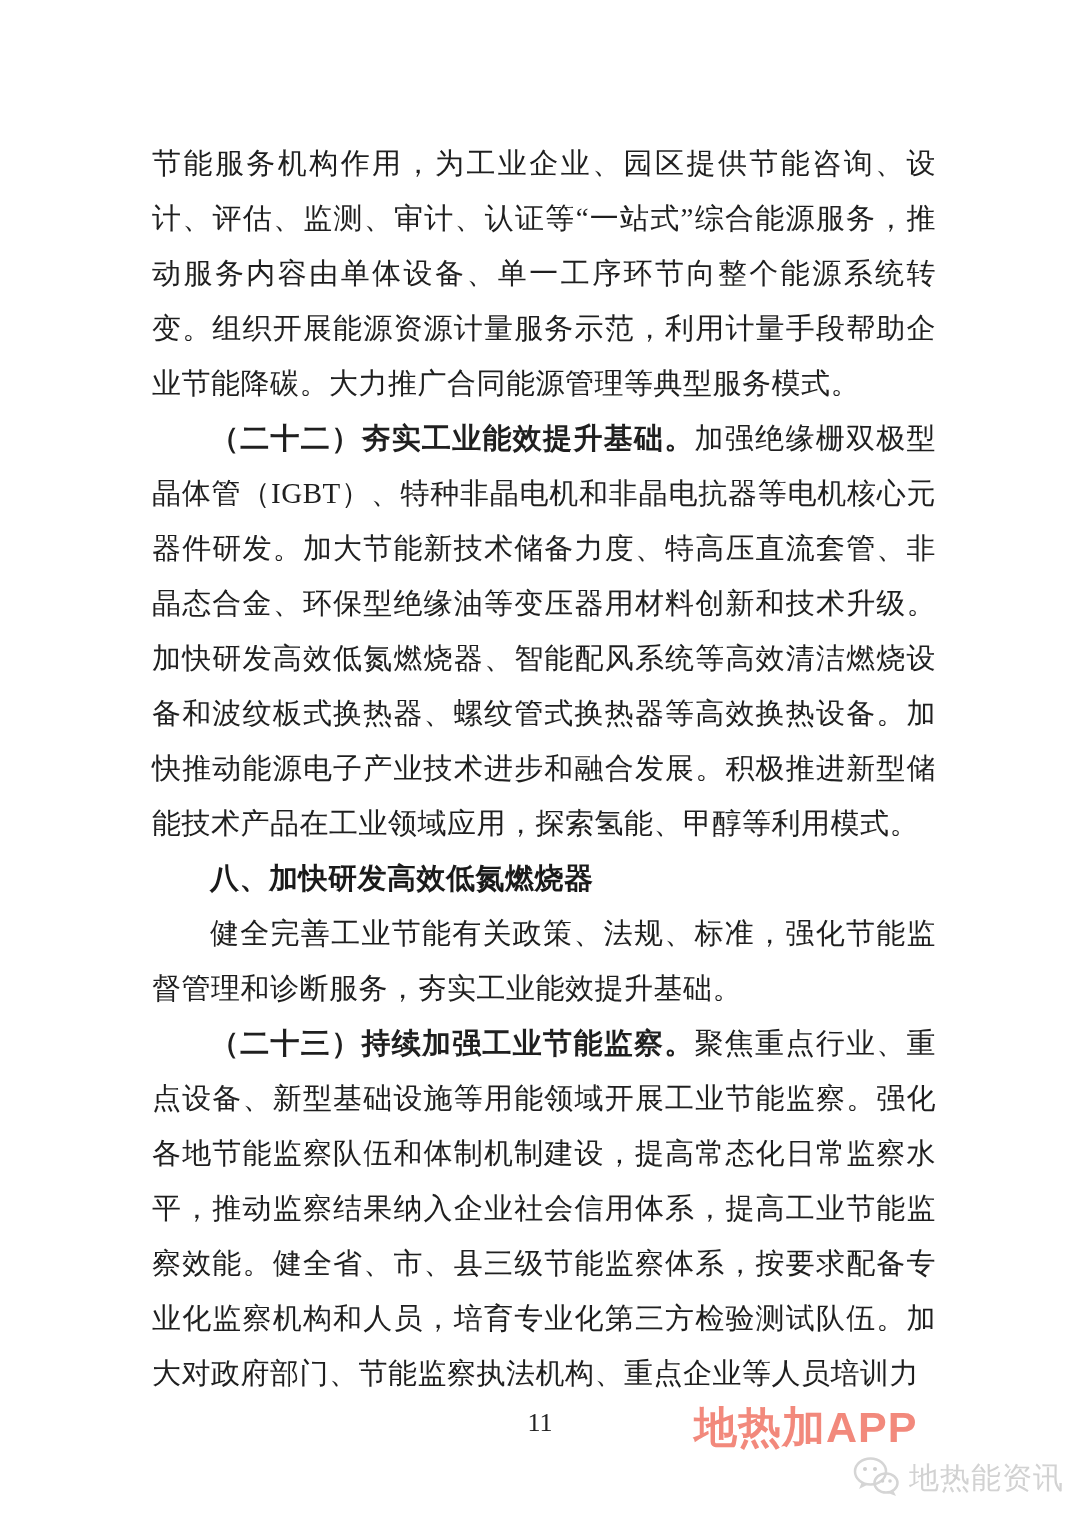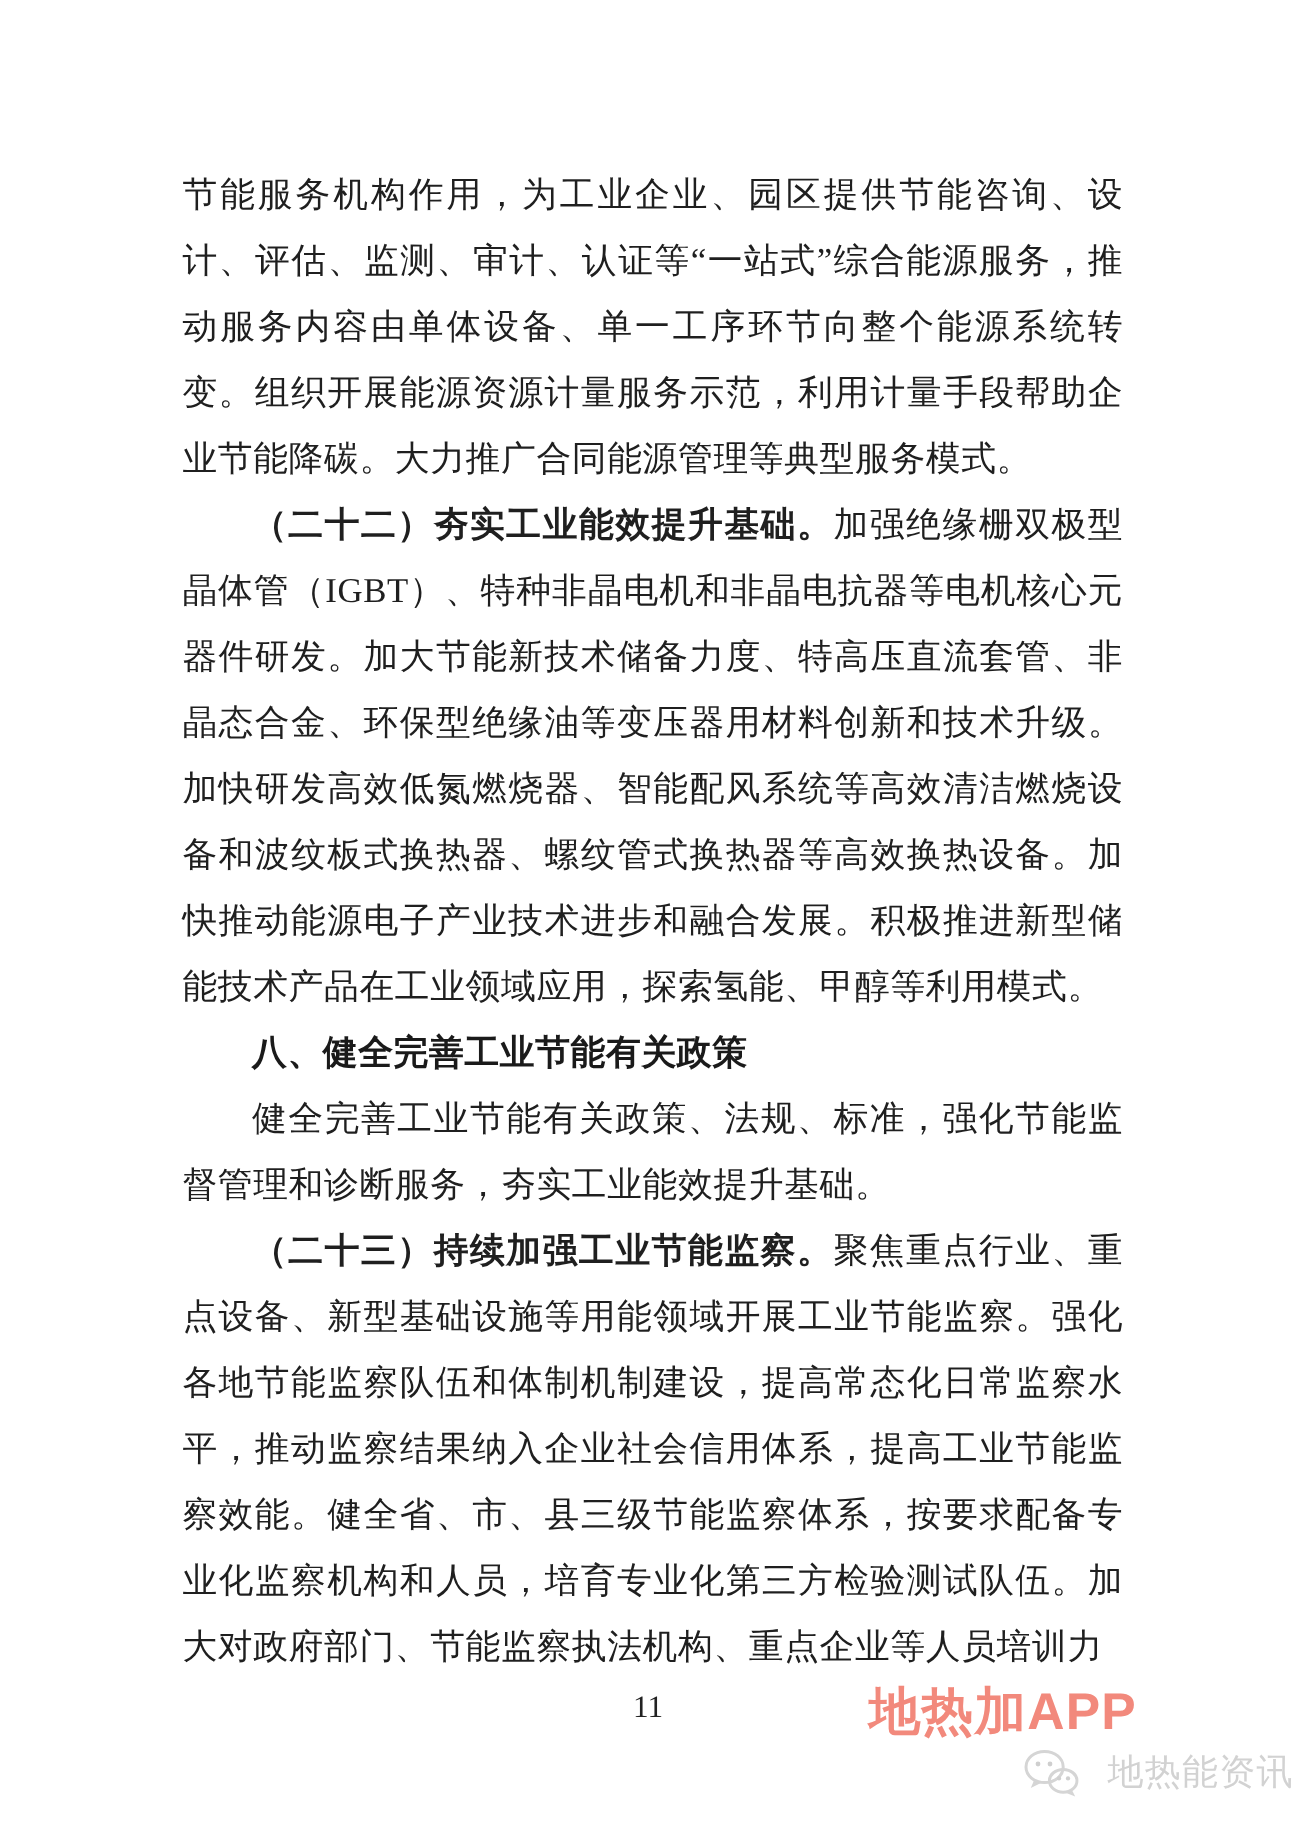--- a/index.html
+++ b/index.html
@@ -52,35 +52,35 @@
     left: 0;
     top: 1408px;
     width: 1080px;
     text-align: center;
     font-size: 26px;
     color: #222222;
     font-family: "Liberation Serif", "DejaVu Serif", serif;
   }
   .wm-app {
     position: absolute;
-    left: 724px;
+    left: 694px;
     top: 1402px;
     font-family: "Liberation Sans", "DejaVu Sans", sans-serif;
     font-weight: bold;
     font-size: 43px;
     line-height: 50px;
     letter-spacing: 1px;
   }
   .wm-channel {
     position: absolute;
     left: 853px;
     top: 1456px;
     display: flex;
-    align-items: center;
-    gap: 24px;
+    align-items: flex-start;
+    gap: 10px;
     font-family: "Liberation Sans", "DejaVu Sans", sans-serif;
     font-size: 30px;
     line-height: 44px;
     text-shadow: 1px 1px 0 #ffffff;
     letter-spacing: 1px;
   }
   .wm-channel .icon {
     display: inline-block;
     width: 46px;
     height: 42px;
@@ -90,21 +90,21 @@
 <body>
 
 <div class="page">
 
   <div class="content" style="color: rgb(31, 31, 31);">
 
     <p>节能服务机构作用，为工业企业、园区提供节能咨询、设计、评估、监测、审计、认证等“一站式”综合能源服务，推动服务内容由单体设备、单一工序环节向整个能源系统转变。组织开展能源资源计量服务示范，利用计量手段帮助企业节能降碳。大力推广合同能源管理等典型服务模式。</p>
 
     <p class="para-indent"><span class="lead-bold">（二十二）夯实工业能效提升基础。</span><span>加强绝缘栅双极型晶体管（IGBT）、特种非晶电机和非晶电抗器等电机核心元器件研发。加大节能新技术储备力度、特高压直流套管、非晶态合金、环保型绝缘油等变压器用材料创新和技术升级。加快研发高效低氮燃烧器、智能配风系统等高效清洁燃烧设备和波纹板式换热器、螺纹管式换热器等高效换热设备。加快推动能源电子产业技术进步和融合发展。积极推进新型储能技术产品在工业领域应用，探索氢能、甲醇等利用模式。</span></p>
 
-    <p class="section-heading">八、健全完善工业节能有关政策</p>
+    <p class="section-heading">八、加快研发高效低氮燃烧器</p>
 
     <p class="para-indent">健全完善工业节能有关政策、法规、标准，强化节能监督管理和诊断服务，夯实工业能效提升基础。</p>
 
     <p class="para-indent"><span class="lead-bold">（二十三）持续加强工业节能监察。</span><span>聚焦重点行业、重点设备、新型基础设施等用能领域开展工业节能监察。强化各地节能监察队伍和体制机制建设，提高常态化日常监察水平，推动监察结果纳入企业社会信用体系，提高工业节能监察效能。健全省、市、县三级节能监察体系，按要求配备专业化监察机构和人员，培育专业化第三方检验测试队伍。加大对政府部门、节能监察执法机构、重点企业等人员培训力</span></p>
 
   </div>
 
   <div class="page-number-row">
     <span>11</span>
   </div>

